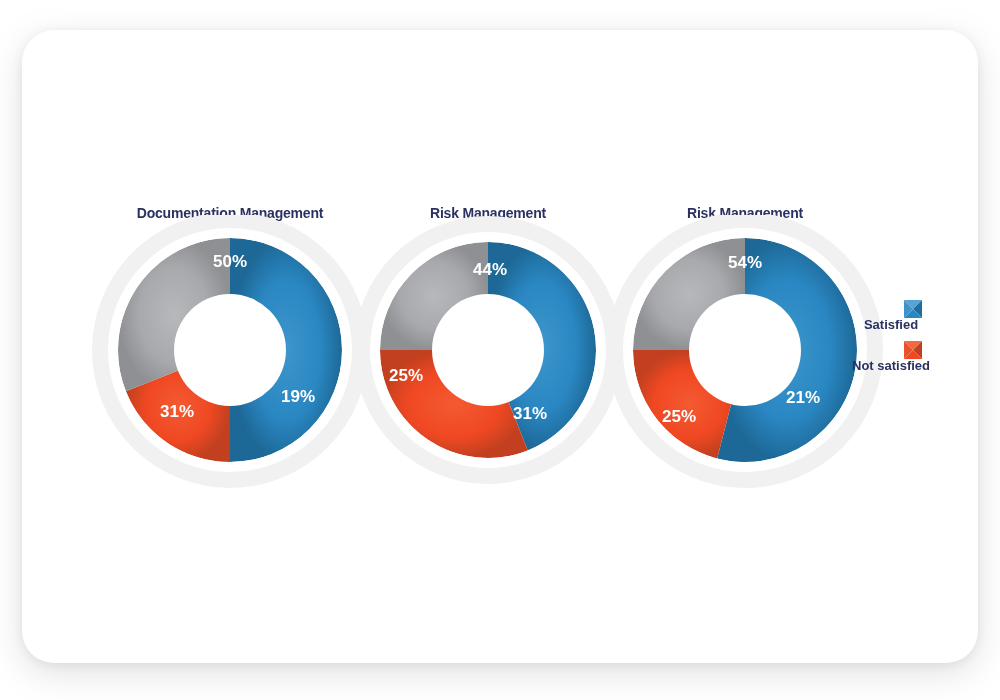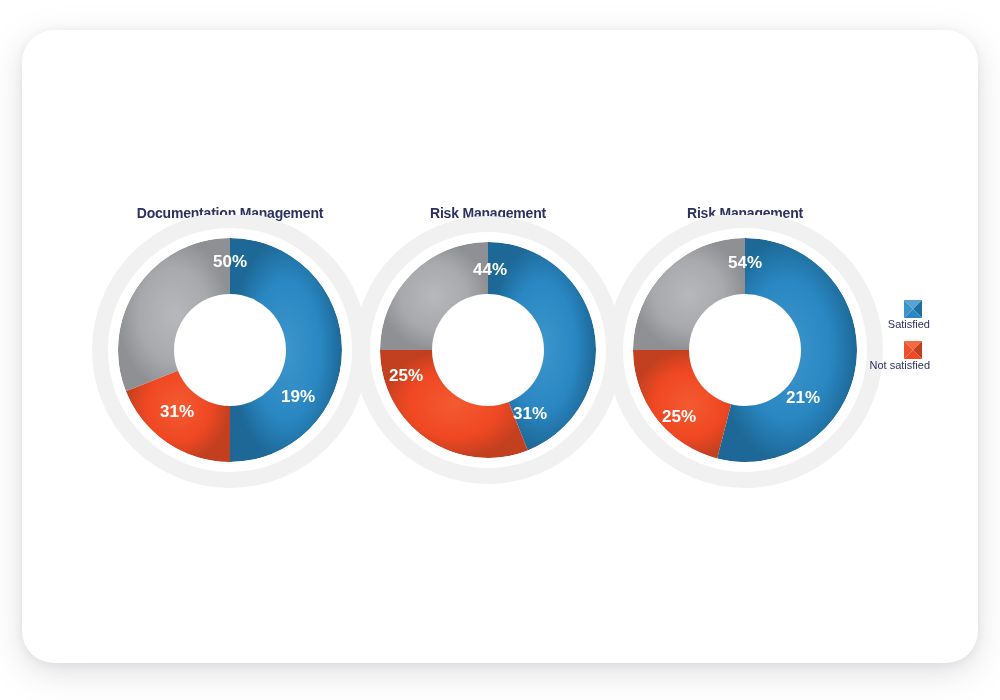--- a/index.html
+++ b/index.html
@@ -92,25 +92,25 @@
   .legend-swatch {
     display: block;
     margin-left: auto;
     margin-right: 10px;
     width: 18px;
     height: 18px;
   }
 
   .legend-label {
     display: block;
-    font-size: 11px;
-    font-weight: normal;
+    font-size: 13px;
+    font-weight: bold;
     color: #2b3160;
     line-height: 11.5px;
-    text-align: right;
+    text-align: center;
     padding-right: 2px;
     margin-top: 1px;
   }
 </style>
 </head>
 <body>
 
 <div id="stage">
 
   <div id="card"></div>

